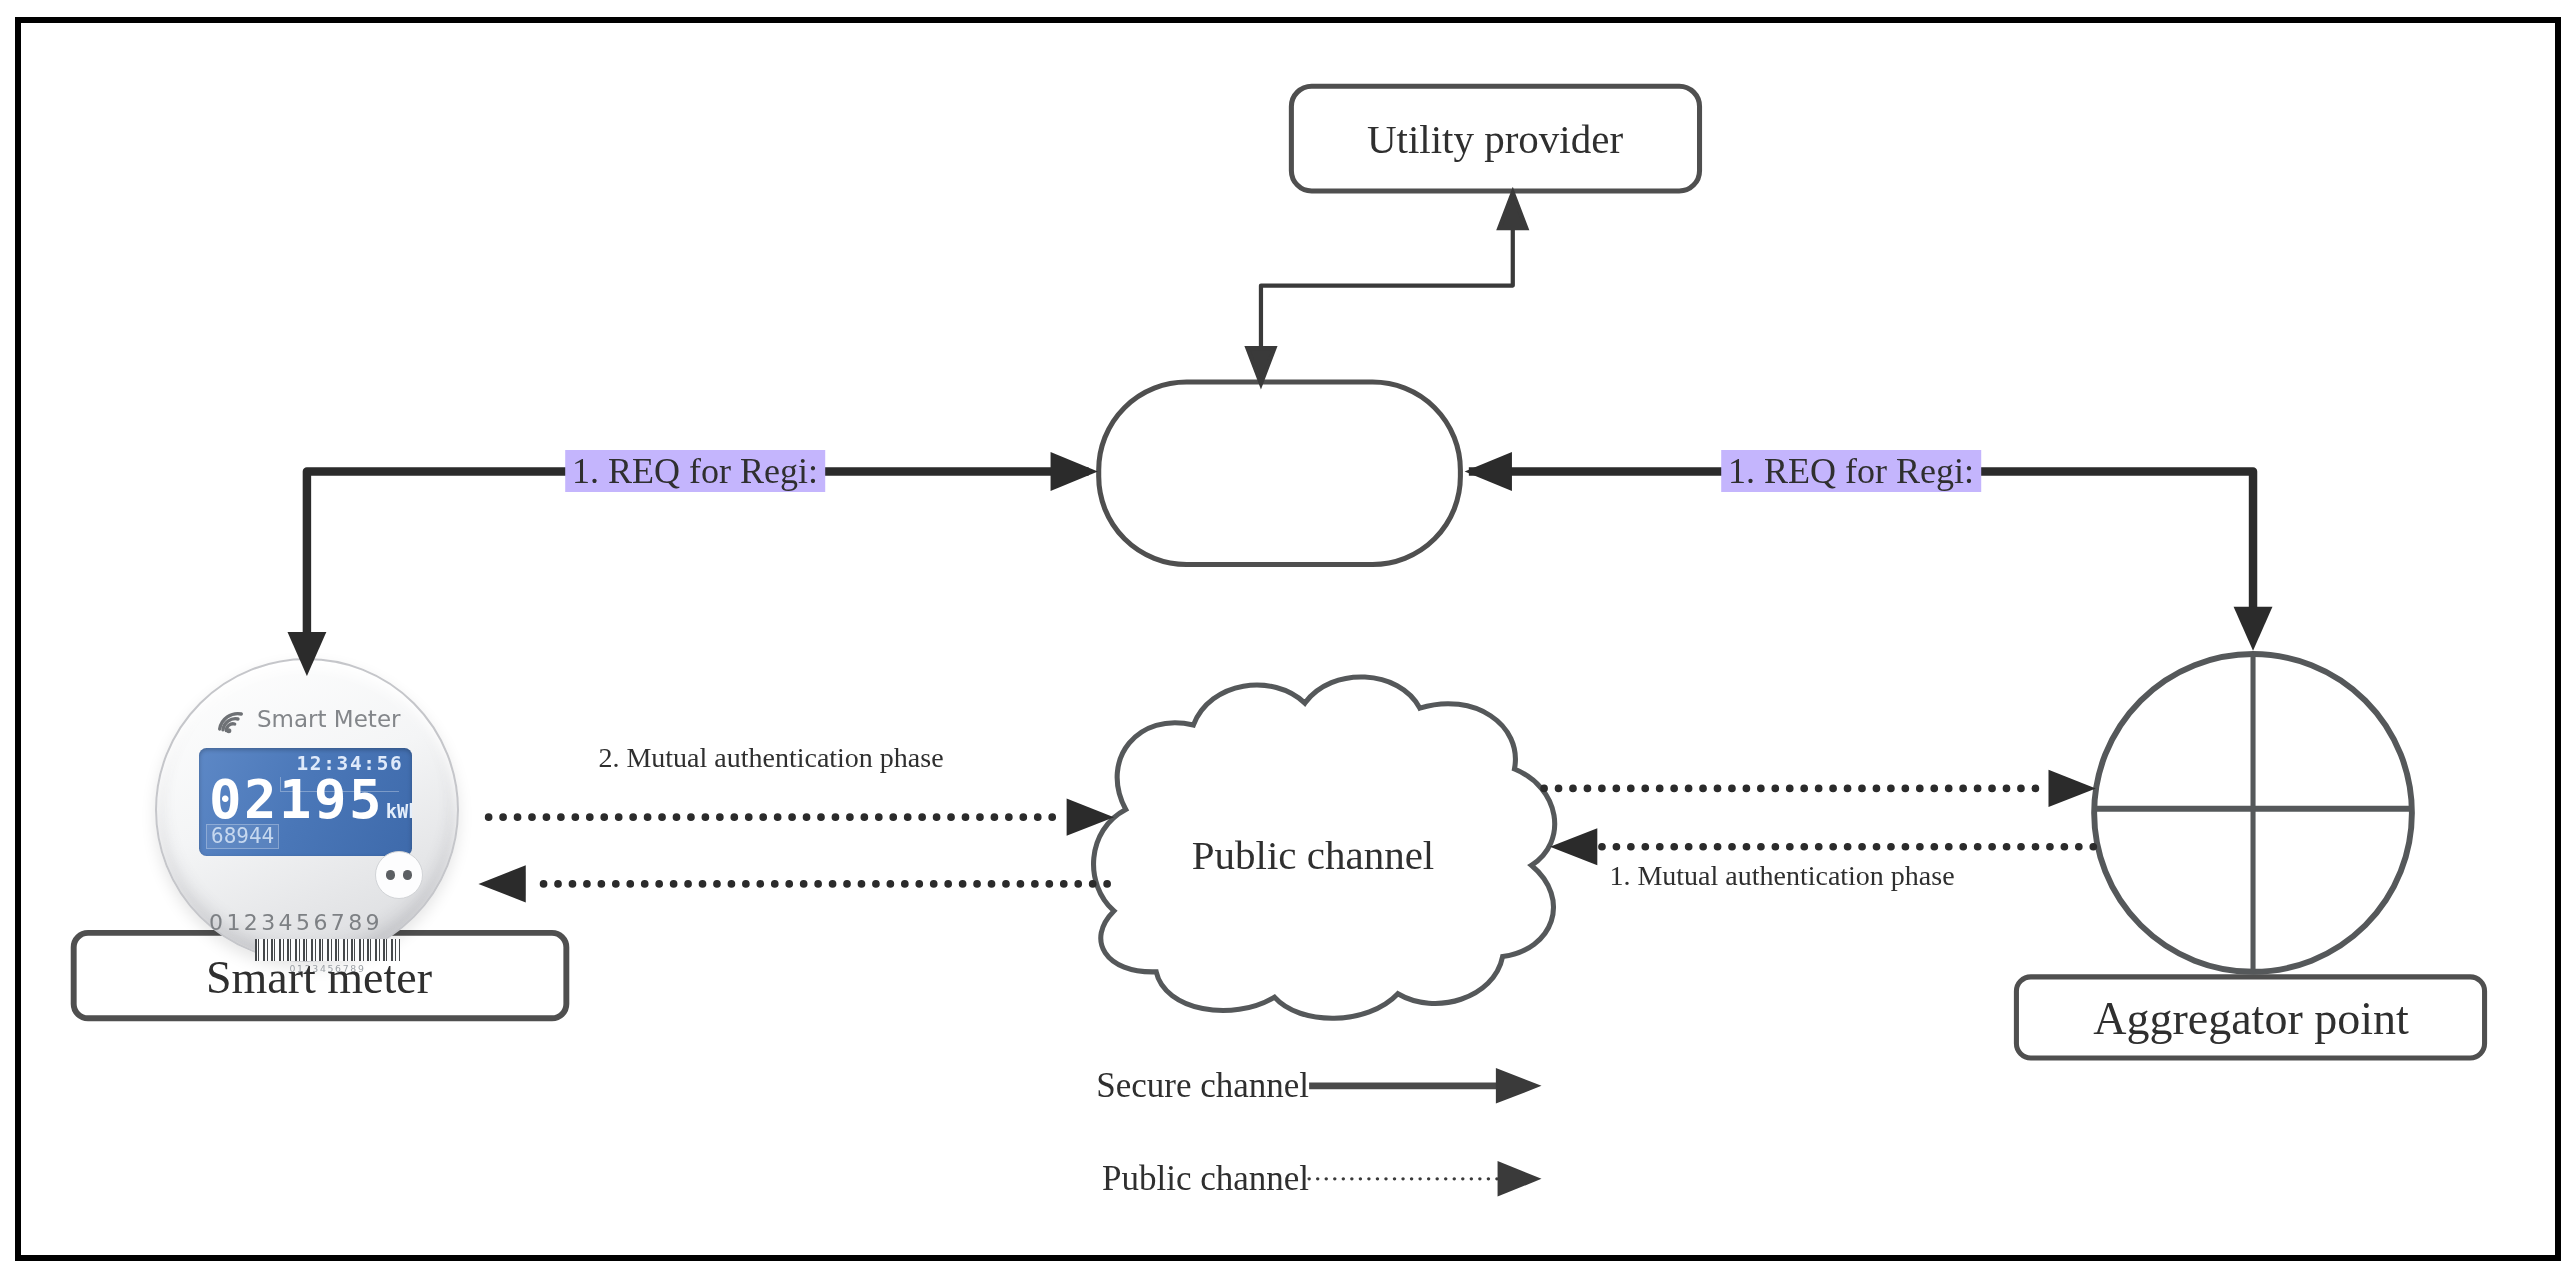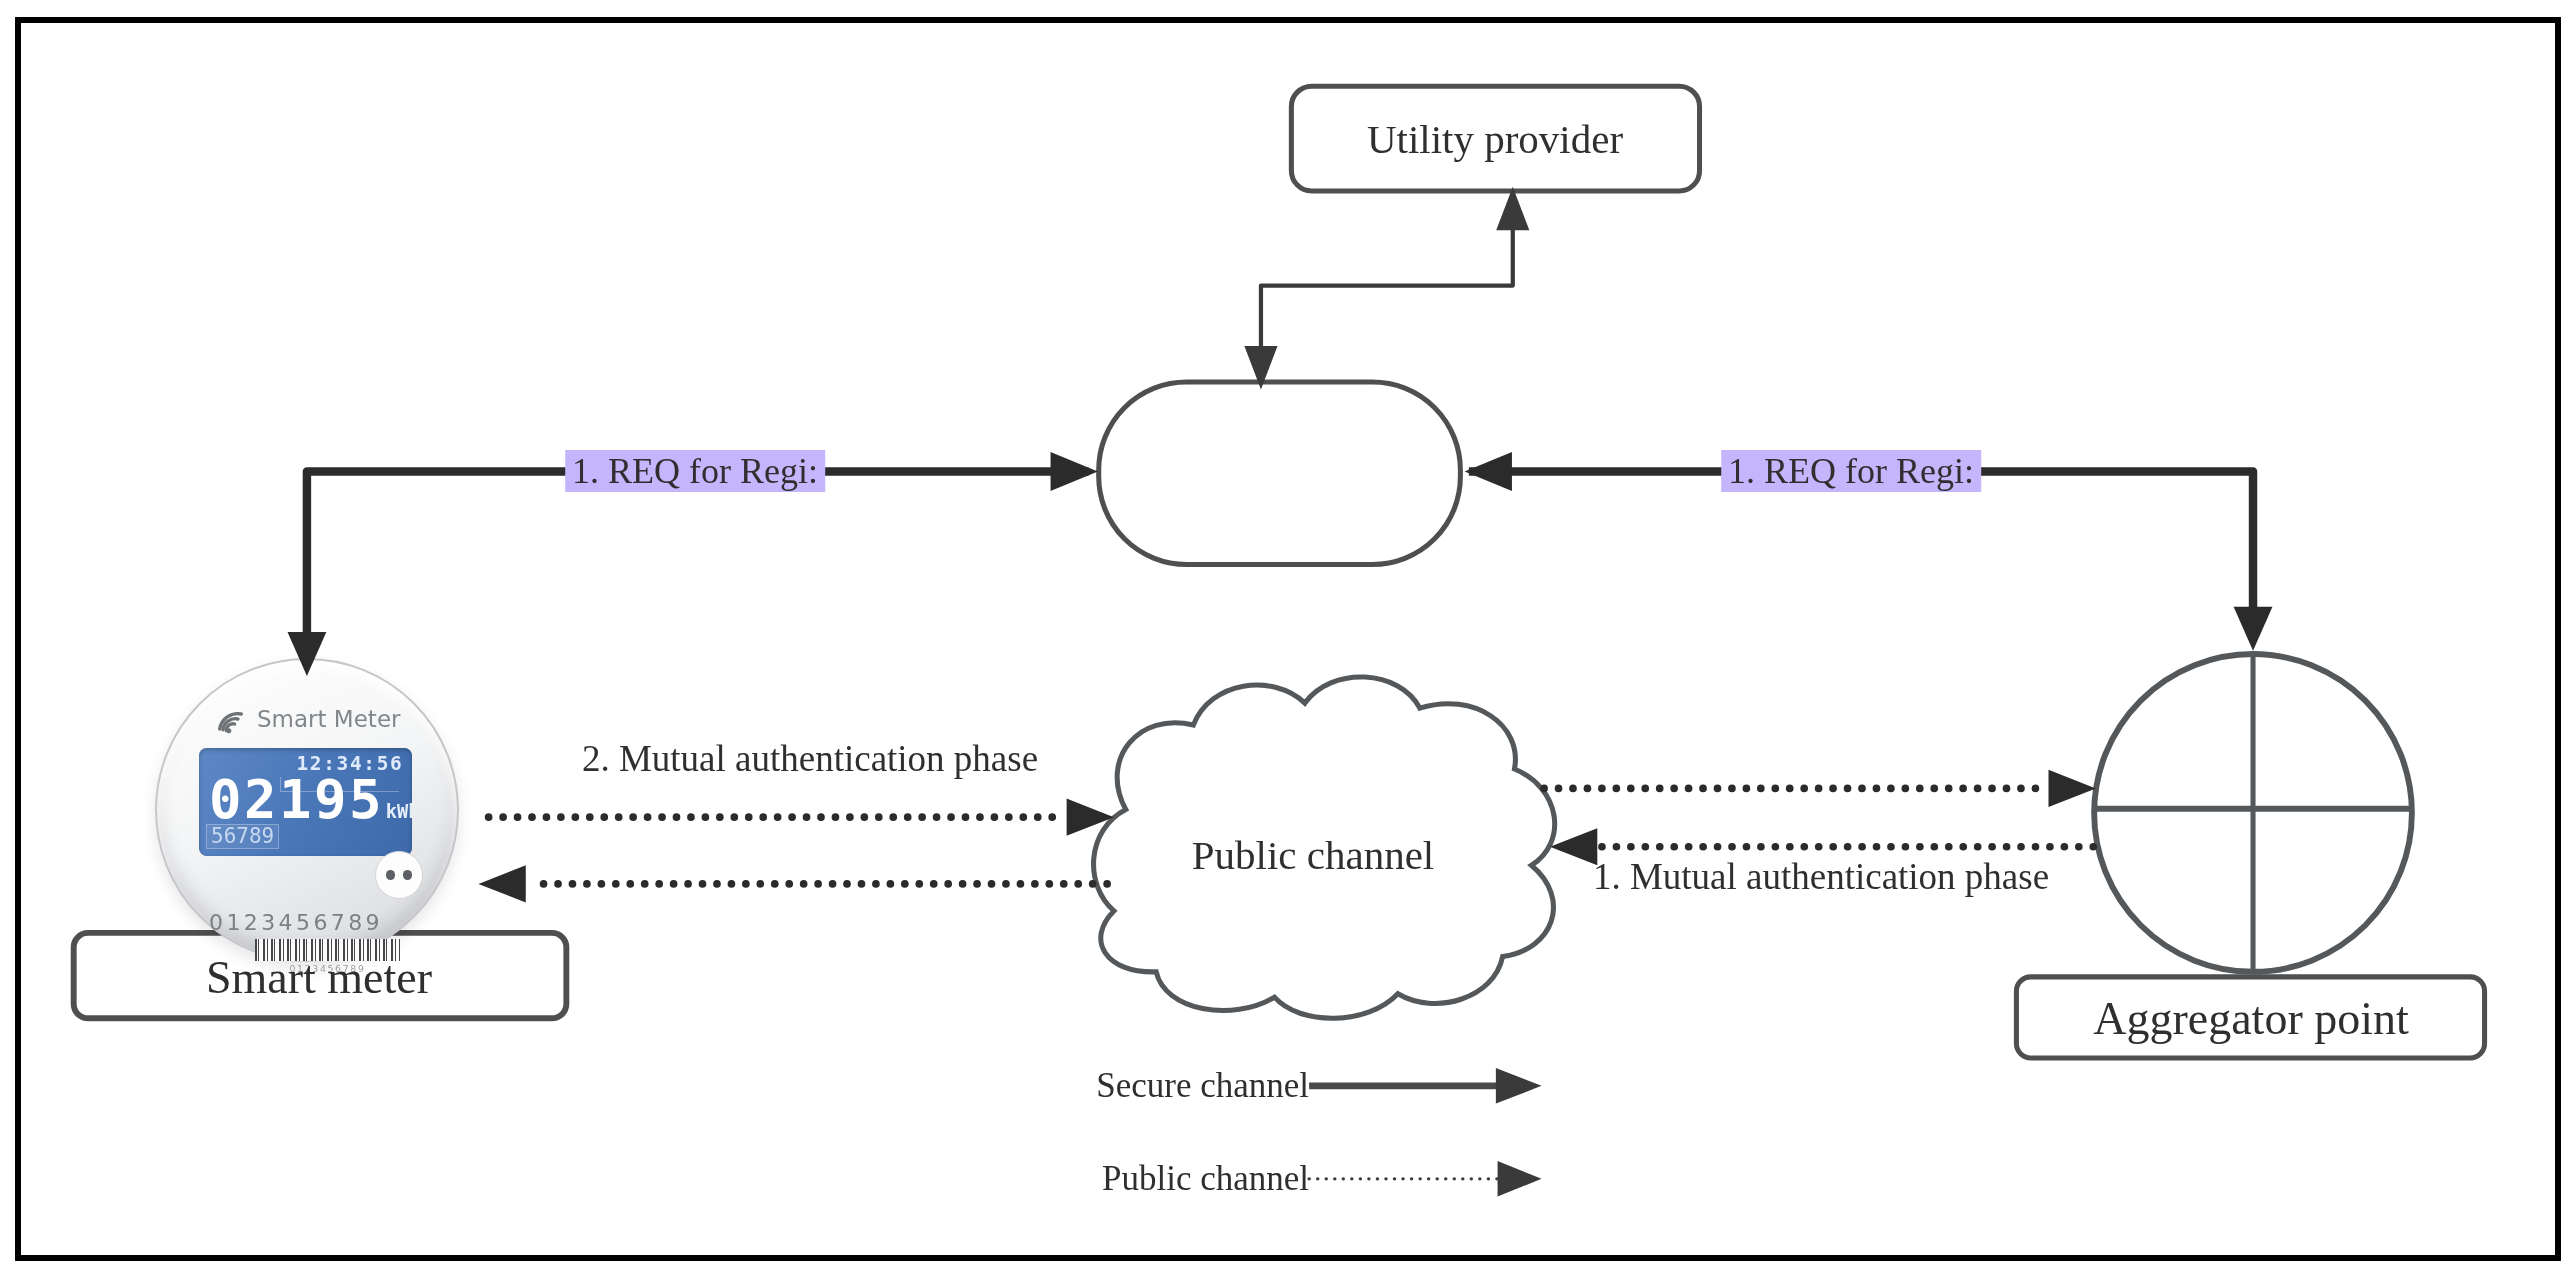--- a/index.html
+++ b/index.html
@@ -5,21 +5,21 @@
   html,body{margin:0;padding:0;background:#fff;}
   #stage{position:relative;width:2576px;height:1276px;background:#fff;overflow:hidden;
          font-family:"Liberation Serif",serif;}
   .frame{position:absolute;left:15px;top:17px;right:15px;bottom:15px;border:6.8px solid #000;}
   .layer{position:absolute;left:0;top:0;width:2576px;height:1276px;}
   .lbl{position:absolute;transform:translate(-50%,-50%);color:#2f2f2f;white-space:nowrap;
        text-align:center;z-index:6;}
   .node-lbl{font-size:41px;}
   .box-lbl{font-size:46px;}
   .edge-lbl{font-size:36px;background:#c4b5fd;padding:0 6.8px;}
-  .free-lbl{font-size:37px;margin-left:39px;}
+  .free-lbl{font-size:28px;}
   .legend-lbl{font-size:35px;font-weight:normal;transform:translate(-100%,-50%);}
   .wrap2{white-space:normal;width:211px;line-height:1.22;}
   
   .meter{position:absolute;left:155px;top:658px;width:304px;height:304px;z-index:3;}
   .meter-face{position:absolute;inset:0;border-radius:50%;
     background:linear-gradient(155deg,#ffffff 0%,#f4f5f6 45%,#d7d8db 100%);
     border:2.5px solid #c5c6ca;
     box-shadow:inset 0 8.5px 12px #ffffff, inset 0 -10px 18.6px rgba(60,62,70,.18), 0 6.8px 15px rgba(0,0,0,.10);}
   .meter-head{position:absolute;left:0;right:0;top:44px;display:flex;align-items:center;
     justify-content:center;gap:8.5px;color:#83868a;
@@ -121,21 +121,21 @@
             <path d="M16 32 A 8 8 0 0 1 26 24"></path>
           </g>
           <circle cx="19" cy="32" r="3" fill="#6e7175"></circle>
         </svg>
         <span>Smart Meter</span>
       </div>
       <div class="lcd">
         <div class="lcd-trace"></div>
         <div class="lcd-time">12:34:56</div>
         <div class="lcd-main"><span>02195</span><span class="lcd-unit">kWh</span></div>
-        <div class="lcd-sub">56789</div>
+        <div class="lcd-sub">68944</div>
       </div>
       <div class="serial">0123456789</div>
       <div class="barcode"></div>
       <div class="barcode-caption">0123456789</div>
       <div class="meter-btns">
           <i></i>
           <i></i>
         </div>
     </div>
   </div>

